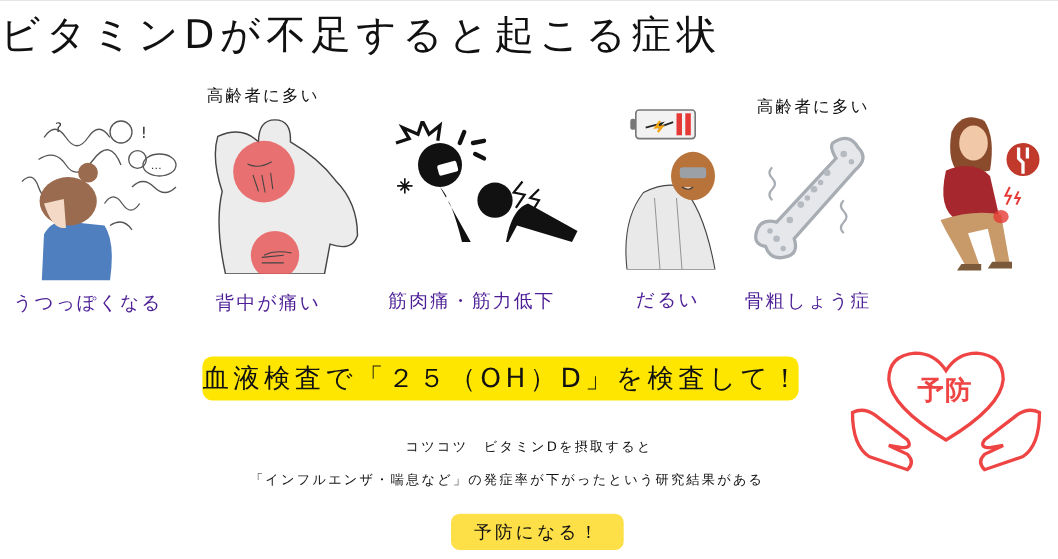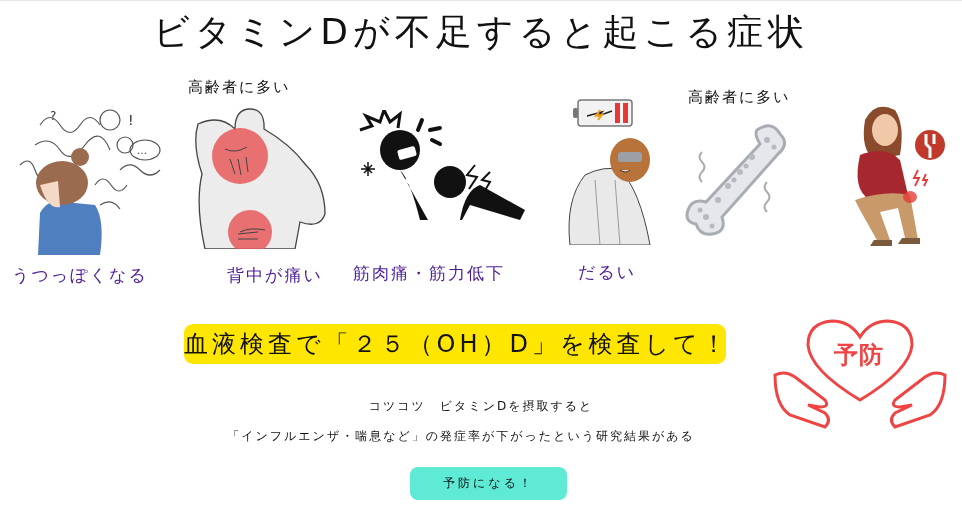--- a/index.html
+++ b/index.html
@@ -2,42 +2,42 @@
 <html><head>
 <meta charset="utf-8">
 <style>
   html, body { margin:0; padding:0; }
   body {
     width:962px; height:508px; overflow:hidden; background:#ffffff;
     font-family:"DejaVu Sans", sans-serif; color:#1a1a1a; position:relative;
   }
   .top-rule { position:absolute; left:0; top:0; width:962px; height:1px; background:#e6e6e6; }
   .title {
-    position:absolute; left:0; top:8px; width:962px; text-align:center;
+    position:absolute; left:0; top:8px; width:962px; text-align:left;
     font-size:36px; letter-spacing:5px; font-weight:normal; color:#111;
   }
   .item { position:absolute; }
   .item svg { position:absolute; }
   .label {
     position:absolute; font-size:17px; letter-spacing:2px; color:#4c1d95; white-space:nowrap;
   }
   .note {
     position:absolute; font-size:15px; letter-spacing:2px; color:#111; white-space:nowrap;
   }
   .highlight {
     position:absolute; background:#ffe600; border-radius:9px;
     font-size:24px; letter-spacing:4px; color:#111; text-align:right; white-space:nowrap;
   }
   .body-text {
     position:absolute; left:0; width:962px; text-align:center; font-size:12px;
     letter-spacing:2px; color:#111; white-space:nowrap;
   }
   .cta {
-    position:absolute; background:#5eead4; border-radius:8px;
-    font-size:12px; letter-spacing:3px; color:#111; text-align:center; white-space:nowrap;
+    position:absolute; background:#fde047; border-radius:8px;
+    font-size:16px; letter-spacing:3px; color:#111; text-align:center; white-space:nowrap;
   }
   .badge-text {
     position:absolute; font-size:24px; font-weight:bold; color:#ef4444; letter-spacing:1px;
   }
 </style>
 </head>
 <body>
 
 <div class="top-rule"></div>
 
@@ -70,21 +70,21 @@
 
 <div class="item" style="left:180px;top:78px;width:150px;height:205px;">
   <div class="note" style="left:8px;top:0;">高齢者に多い</div>
   <svg width="150" height="145" viewBox="0 0 150 145" style="left:0;top:26px;">
     <path d="M18 20 Q40 10 55 25 Q55 5 70 5 Q85 5 84 25 Q110 40 125 60 Q145 80 145 110 Q140 125 120 118 L115 145 L25 145 Q15 100 22 70 Q12 40 18 20 Z" fill="#ececec" stroke="#444" stroke-width="1.3"></path>
     <circle cx="60" cy="52" r="28" fill="#e85a5a" opacity="0.85"></circle>
     <circle cx="70" cy="128" r="22" fill="#e85a5a" opacity="0.85"></circle>
     <path d="M45 45 q10 5 22 -2 M50 55 l5 15 M58 55 l3 16 M66 53 l2 15" stroke="#444" stroke-width="1" fill="none"></path>
     <path d="M60 128 q10 -5 25 -2 M58 135 l20 0 M58 130 l20 -2" stroke="#444" stroke-width="1" fill="none"></path>
   </svg>
-  <div class="label" style="left:16px;top:186px;margin-left:31px;">背中が痛い</div>
+  <div class="label" style="left:16px;top:186px;">背中が痛い</div>
 </div>
 
 <div class="item" style="left:345px;top:110px;width:200px;height:175px;">
   <svg width="190" height="125" viewBox="0 0 190 125" style="left:5px;top:0;">
     <path d="M10 20 l12 -4 l-6 -10 l14 6 l4 -12 l6 12 l10 -8 l-2 14" fill="none" stroke="#111" stroke-width="3"></path>
     <circle cx="50" cy="40" r="20" fill="#111"></circle>
     <rect x="48" y="38" width="18" height="10" rx="2" fill="#fff" transform="rotate(-15 57 43)"></rect>
     <path d="M50 60 Q60 70 70 110 L110 110 Q115 80 130 75 L175 100 L170 110 L120 95 L112 110 L78 110 Z" fill="#111"></path>
     <path d="M55 70 L95 95 L115 80" stroke="#fff" stroke-width="3" fill="none"></path>
     <circle cx="100" cy="72" r="16" fill="#111"></circle>
@@ -127,20 +127,21 @@
         <circle cx="24" cy="95" r="3"></circle>
       <circle cx="92" cy="25" r="2.5"></circle>
         <circle cx="64" cy="44" r="2.5"></circle>
         <circle cx="52" cy="58" r="2.5"></circle>
       <circle cx="18" cy="88" r="2.5"></circle>
         <circle cx="30" cy="104" r="2.5"></circle>
     </g>
     <path d="M20 30 q-5 5 0 10 q5 5 0 10 q-5 5 0 10" stroke="#a8adb4" stroke-width="2" fill="none"></path>
     <path d="M85 60 q-5 5 0 10 q5 5 0 10 q-5 5 0 10" stroke="#a8adb4" stroke-width="2" fill="none"></path>
   </svg>
+  <div class="label" style="left:5px;top:174px;">骨粗しょう症</div>
 </div>
 
 <div class="item" style="left:835px;top:100px;width:127px;height:185px;">
   <svg width="120" height="150" viewBox="0 0 120 150" style="left:5px;top:0;">
     <path d="M25 20 Q35 0 55 10 Q65 25 60 55 L35 60 Q20 50 25 20 Z" fill="#8a4a2c"></path>
     <ellipse cx="45" cy="30" rx="13" ry="16" fill="#f1c8a8"></ellipse>
     <path d="M20 55 Q45 45 60 60 L68 95 L30 100 Q12 90 20 55 Z" fill="#a6282e"></path>
     <path d="M15 100 Q45 90 70 95 L78 140 L66 142 L58 108 L40 112 L50 140 L38 142 L20 110 Z" fill="#c89a6a"></path>
     <ellipse cx="70" cy="97" rx="7" ry="6" fill="#e53935" opacity="0.8"></ellipse>
     <path d="M34 140 h18 v6 h-22 Z M62 138 h18 v6 h-22 Z" fill="#7a5a3a"></path>

